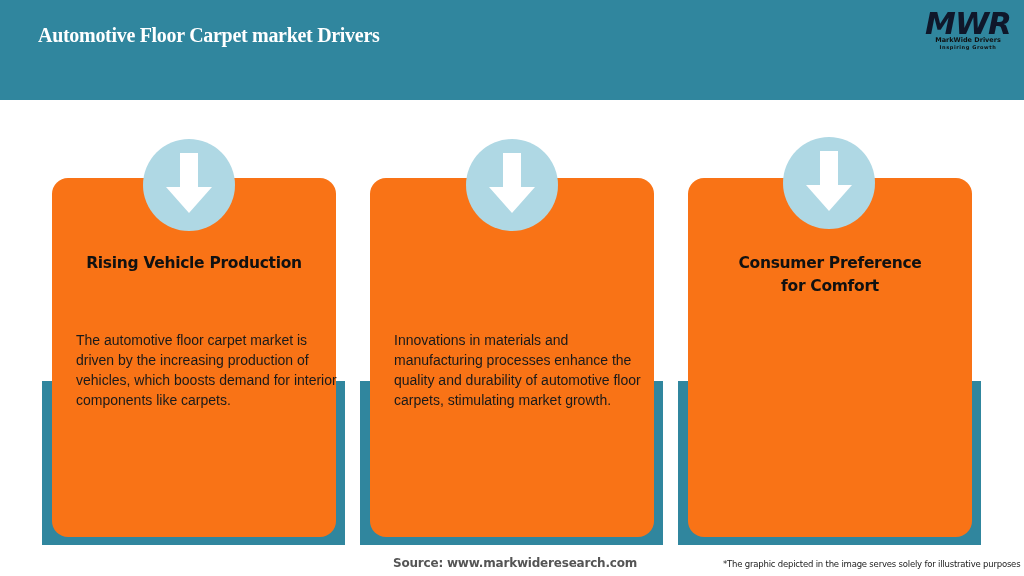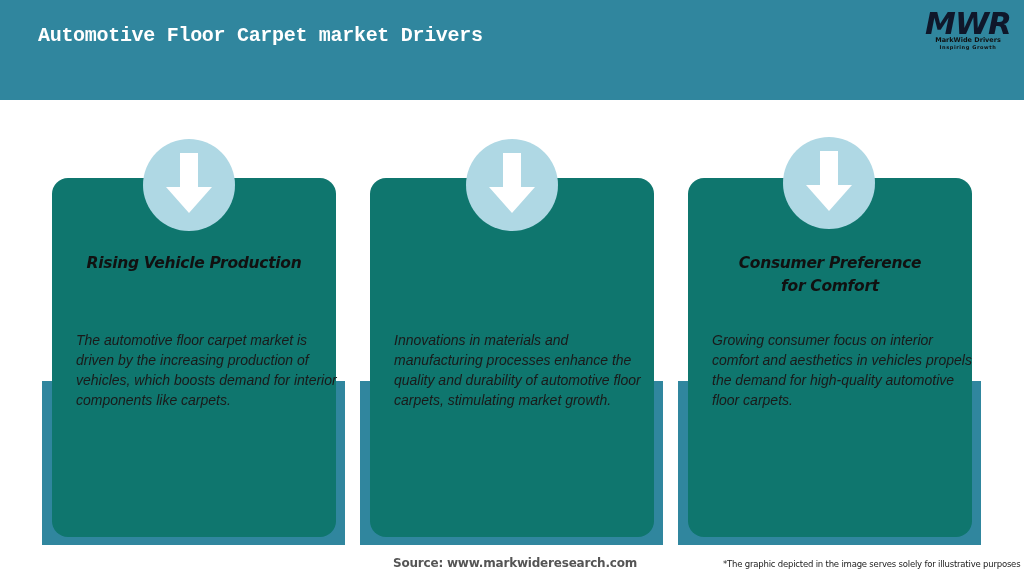--- a/index.html
+++ b/index.html
@@ -1,28 +1,28 @@
 <!DOCTYPE html>
 <html><head>
 <meta charset="utf-8">
 <style>
   * { margin:0; padding:0; box-sizing:border-box; }
   html, body { width:1024px; height:576px; overflow:hidden; background:#ffffff; }
   body { position:relative; font-family:"Liberation Sans", sans-serif; }
 
   .header { position:absolute; left:0; top:0; width:1024px; height:100px; background:#30869e; }
-  .page-title { position:absolute; left:38px; top:24px; color:#ffffff; font-family:Liberation Mono, monospace; font-weight:bold; font-size:20px; letter-spacing:-0.3px; }
+  .page-title { position:absolute; left:38px; top:24px; color:#ffffff; font-family:Liberation Serif, serif; font-weight:bold; font-size:20px; letter-spacing:-0.3px; }
 
   .logo { position:absolute; left:922px; top:10px; width:92px; height:46px; text-align:center; }
   .logo-mark { font-family:"DejaVu Sans", sans-serif; font-weight:bold; font-style:italic; font-size:31px; color:#0f172a; letter-spacing:-1px; line-height:26px; }
   .logo-name { font-family:"DejaVu Sans", sans-serif; font-weight:bold; font-size:6.5px; color:#111; line-height:8px; }
   .logo-tag { font-family:"DejaVu Sans", sans-serif; font-weight:bold; font-size:5px; color:#111; letter-spacing:0.6px; line-height:6px; }
 
   .backing { position:absolute; top:381px; height:164px; width:303px; background:#30869e; }
-  .card { position:absolute; top:178px; width:284px; height:359px; background:#0f766e; border-radius:16px;font-style:italic; }
+  .card { position:absolute; top:178px; width:284px; height:359px; background:#f97316; border-radius:16px; }
   .circle { position:absolute; width:92px; height:92px; border-radius:50%; background:#afd8e4; }
   .circle svg { position:absolute; left:22px; top:14px; }
 
   .card-title { position:absolute; left:0; width:284px; top:74px; text-align:center; font-family:"DejaVu Sans", sans-serif; font-weight:bold; font-size:15.5px; color:#111; line-height:23px; letter-spacing:-0.3px; }
   .card-body { position:absolute; left:12px; width:265px; top:152px; font-family:"Liberation Sans", sans-serif; font-size:14px; line-height:20px; color:#1a1a1a;margin-left:12px; }
 
   .footer-source { position:absolute; left:393px; top:556px; font-family:"DejaVu Sans", sans-serif; font-weight:bold; font-size:12px; color:#555; letter-spacing:-0.2px; }
   .footer-note { position:absolute; left:723px; top:559px; font-family:"DejaVu Sans", sans-serif; font-size:8.5px; color:#222; letter-spacing:-0.2px; }
 </style>
 </head>
@@ -54,21 +54,20 @@
 </div>
 <div class="circle" style="left:466px; top:139px;">
   <svg width="48" height="62" viewBox="0 0 48 62">
       <polygon points="15,0 33,0 33,34 47,34 24,60 1,34 15,34" fill="#ffffff"></polygon>
     </svg>
 </div>
 
 <div class="backing" style="left:678px;"></div>
 <div class="card" style="left:688px;">
   <div class="card-title" style="top:74px; left:40px; width:204px;">Consumer Preference for Comfort</div>
-  <div class="card-body">Growing consumer focus on interior comfort and aesthetics in vehicles propels the demand for high-quality automotive floor carpets.</div>
 </div>
 <div class="circle" style="left:783px; top:137px;">
   <svg width="48" height="62" viewBox="0 0 48 62">
       <polygon points="15,0 33,0 33,34 47,34 24,60 1,34 15,34" fill="#ffffff"></polygon>
     </svg>
 </div>
 
 <div class="footer-source">Source: www.markwideresearch.com</div>
 <div class="footer-note">*The graphic depicted in the image serves solely for illustrative purposes</div>
 

